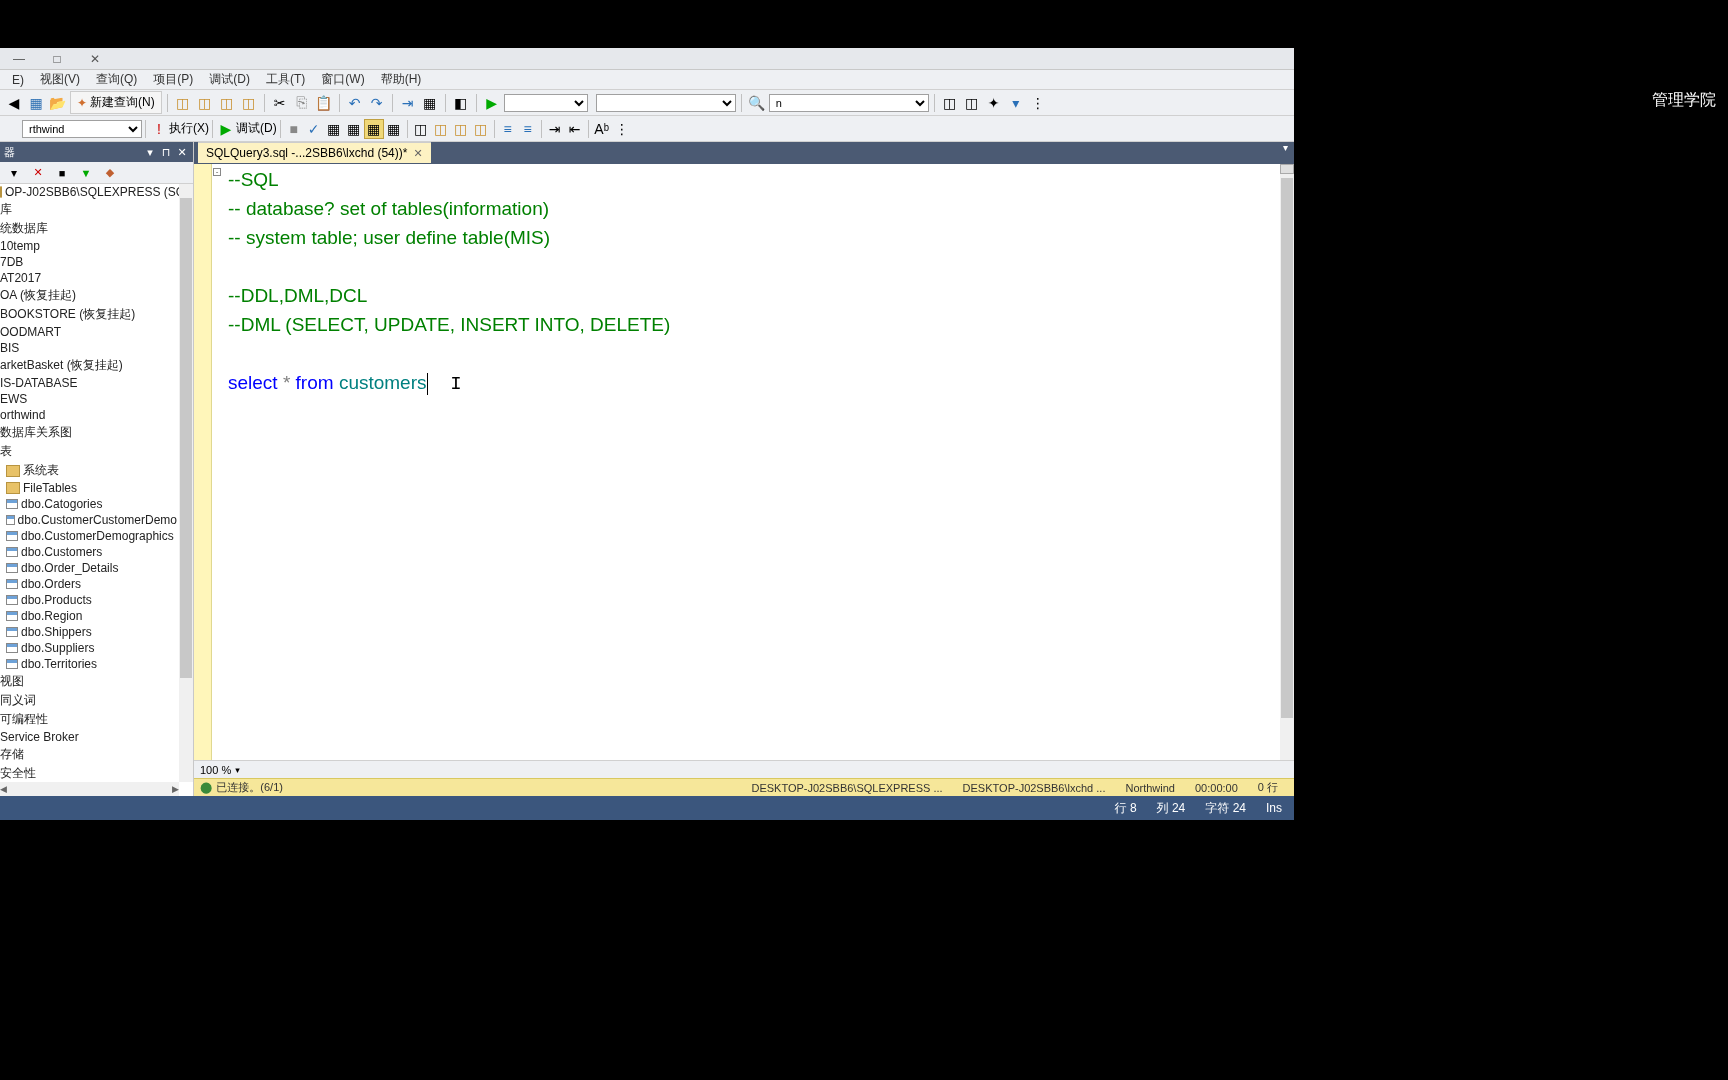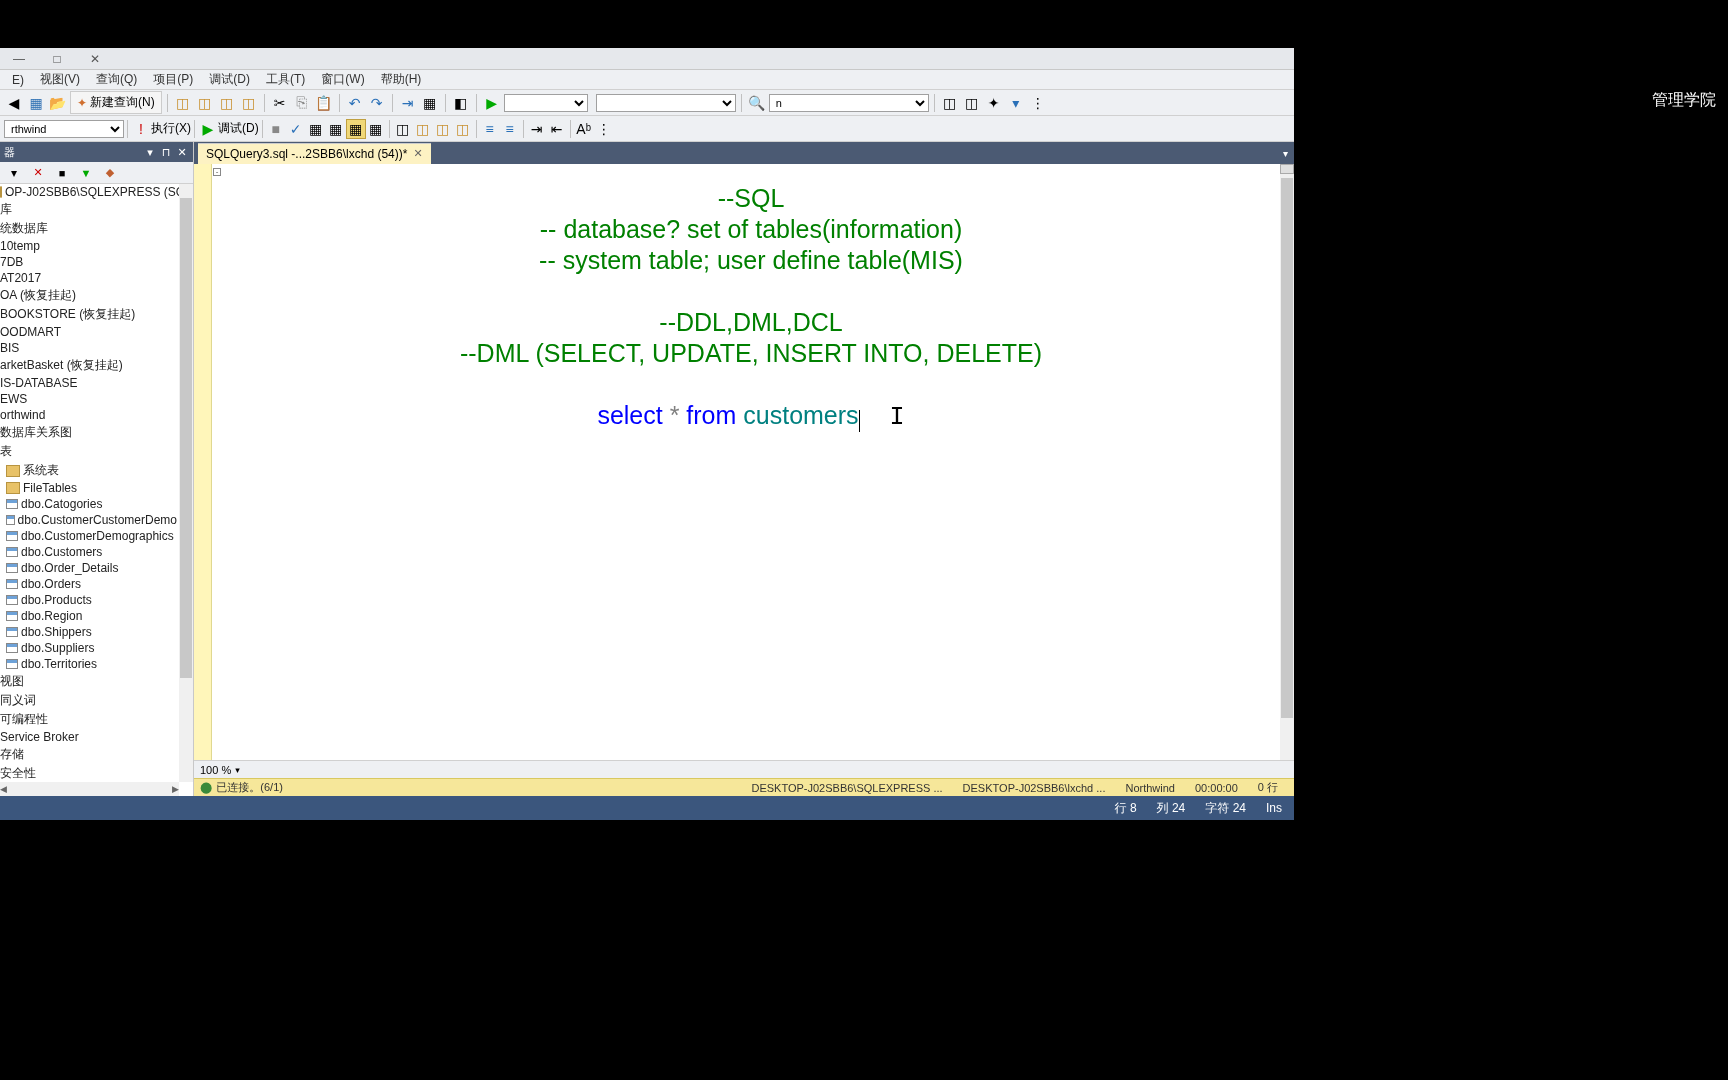--- a/index.html
+++ b/index.html
@@ -9,51 +9,51 @@
 .titlebar .title-text { flex: 1; padding-left: 2px; }
 .win-controls { display: flex; gap: 8px; }
 .win-controls span { width: 30px; text-align: center; cursor: default; font-family: "Segoe UI Symbol", sans-serif; }
 .menubar { height: 20px; background: #eef0f3; display: flex; align-items: center; padding: 0 4px; font-size: 12px; color: #333; border-bottom: 1px solid #d0d0d0; }
 .menubar span { padding: 2px 8px; }
 .toolbar1 { height: 26px; background: #eef0f3; display: flex; align-items: center; padding: 0 4px; gap: 2px; border-bottom: 1px solid #d0d0d0; }
 .tb-icon { width: 20px; height: 20px; display: inline-flex; align-items: center; justify-content: center; font-size: 14px; }
 .tb-btn-text { font-size: 12px; padding: 2px 6px; display: flex; align-items: center; gap: 3px; background: #f5f5f5; border: 1px solid #ccc; }
 .tb-sep { width: 1px; height: 18px; background: #c0c0c0; margin: 0 3px; }
 .tb-combo { height: 18px; border: 1px solid #a0a0a0; background: #fff; font-size: 11px; padding: 0 2px; }
-.toolbar2 { height: 26px; background: #eef0f3; display: flex; align-items: center; padding: 0 4px; gap: 0; border-bottom: 1px solid #d0d0d0; }
+.toolbar2 { height: 26px; background: #eef0f3; display: flex; align-items: center; padding: 0 22px; gap: 0; border-bottom: 1px solid #d0d0d0; }
 .main-area { flex: 1; display: flex; overflow: hidden; }
 .sidebar { width: 194px; background: #fff; border-right: 1px solid #c8c8c8; display: flex; flex-direction: column; font-size: 12px; }
 .sidebar-header { height: 20px; background: #4b5a73; color: #fff; display: flex; align-items: center; justify-content: space-between; padding: 0 4px; font-size: 11px; }
 .sidebar-header-right { display: flex; gap: 2px; }
 .sidebar-header-right span { width: 14px; text-align: center; }
 .sidebar-toolbar { height: 22px; background: #eef0f3; display: flex; align-items: center; padding: 0 4px; gap: 4px; border-bottom: 1px solid #d0d0d0; }
 .sidebar-tree { flex: 1; overflow: hidden; background: #fff; position: relative; }
 .sidebar-tree-inner { position: absolute; left: 0; top: 0; right: 14px; bottom: 14px; overflow: hidden; }
 .tree-item { padding: 1px 2px; white-space: nowrap; display: flex; align-items: center; gap: 3px; font-size: 12px; color: #222; }
 .tree-item.lvl0 { padding-left: 0px; }
 .tree-item.lvl1 { padding-left: 0px; }
 .tree-item.lvl2 { padding-left: 6px; }
 .tree-icon { width: 14px; height: 12px; display: inline-block; }
 .folder-y { background: #e8c268; border: 1px solid #b89440; }
 .cyl { width: 12px; height: 12px; background: #e8c268; border-radius: 2px; border: 1px solid #b89440; }
 .tbl-icon { width: 12px; height: 10px; background: #fff; border: 1px solid #888; box-shadow: inset 0 3px 0 #6ea2d8; }
 .sidebar-vscroll { position: absolute; right: 0; top: 0; width: 14px; bottom: 14px; background: #f0f0f0; }
 .sidebar-vscroll-thumb { position: absolute; width: 12px; left: 1px; background: #c8c8c8; }
 .sidebar-hscroll { position: absolute; left: 0; bottom: 0; right: 14px; height: 14px; background: #f0f0f0; display: flex; justify-content: space-between; align-items: center; font-size: 9px; color: #666; }
 .editor-pane { flex: 1; display: flex; flex-direction: column; background: #fff; }
-.tab-strip { height: 22px; background: #4b5a73; display: flex; align-items: center; padding-left: 4px; gap: 25px; }
+.tab-strip { height: 22px; background: #4b5a73; display: flex; align-items: flex-start; padding-left: 4px; gap: 25px; }
 .file-tab { background: #fdf2c3; padding: 3px 8px; font-size: 12px; display: flex; align-items: center; gap: 6px; border-top: 1px solid #ccc; }
 .file-tab .tab-close { font-size: 11px; color: #666; }
 .tab-spacer { flex: 1; }
 .tab-dropdown { color: #fff; padding: 0 6px; font-size: 10px; }
 .editor-body { flex: 1; display: flex; position: relative; background: #fff; }
 .editor-margin { width: 18px; background: #fff6ba; border-right: 1px solid #e0d890; }
 .editor-outline { width: 10px; background: #fff; position: relative; }
 .outline-minus { position: absolute; left: 1px; top: 4px; width: 8px; height: 8px; border: 1px solid #888; font-size: 8px; line-height: 6px; text-align: center; color: #555; }
-.editor-text { flex: 1; padding: 20px 6px; font-family: Consolas, "Courier New", monospace; font-size: 25px; line-height: 28px; white-space: pre; position: relative; text-align: center; }
+.editor-text { flex: 1; padding: 2px 6px; font-family: Consolas, "Courier New", monospace; font-size: 19px; line-height: 28px; white-space: pre; position: relative; }
 .sql-comment { color: #008000; }
 .sql-keyword { color: #0000ff; }
 .sql-ident { color: #008080; }
 .sql-star { color: #808080; }
 .cursor-caret { display: inline-block; width: 1px; height: 22px; background: #000; vertical-align: text-bottom; animation: blink 1s step-end infinite; }
 @keyframes blink { 50% { opacity: 0; } }
 .editor-vscroll { width: 14px; background: #f0f0f0; position: relative; }
 .editor-vscroll-thumb { position: absolute; width: 12px; left: 1px; top: 14px; background: #c8c8c8; }
 .split-handle { position: absolute; right: 0; top: 0; width: 14px; height: 10px; background: #e0e0e0; border: 1px solid #aaa; }
 .zoom-bar { height: 18px; background: #eef0f3; border-top: 1px solid #d0d0d0; font-size: 11px; display: flex; align-items: center; padding: 0 6px; gap: 4px; }

